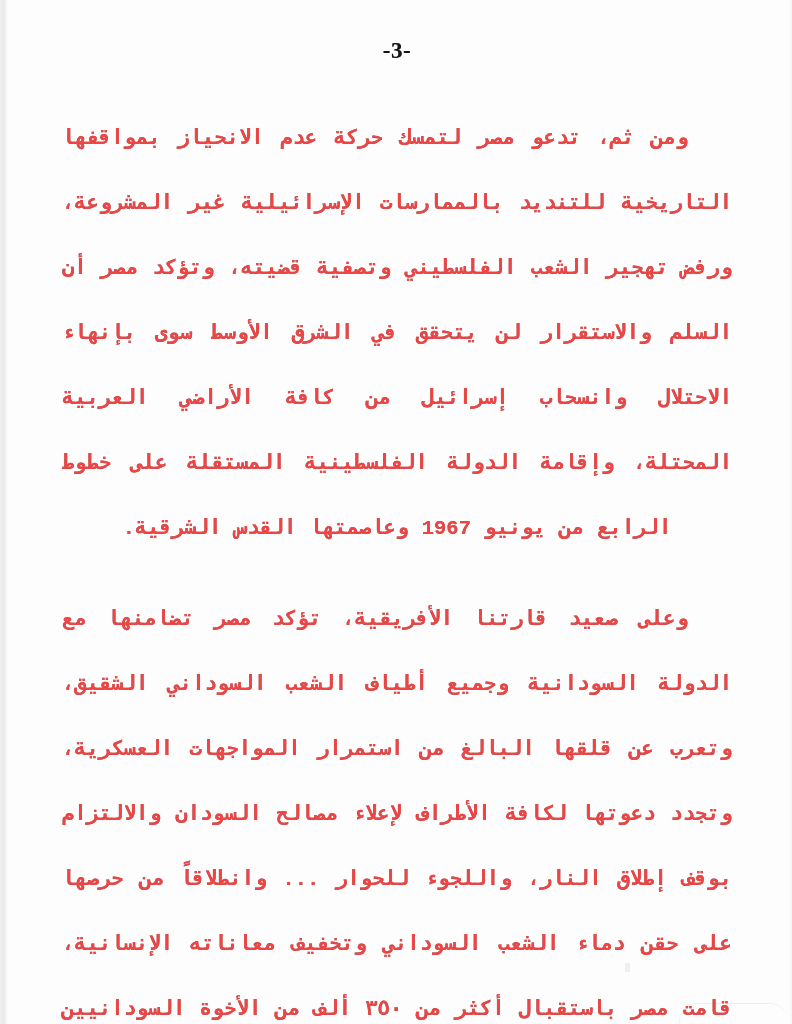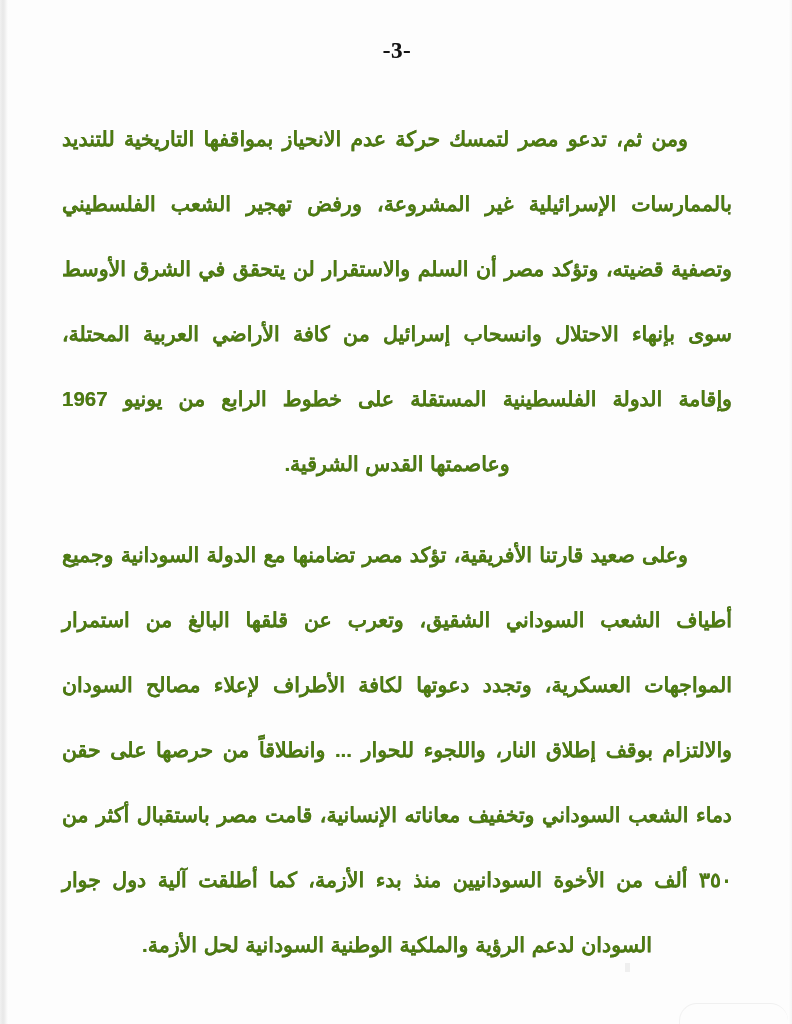--- a/index.html
+++ b/index.html
@@ -97,25 +97,25 @@
 
   .doc-body {
     margin-top: 42px;
   }
 
   .para {
     direction: rtl;
     text-align: justify;
     text-align-last: center;
     text-justify: inter-word;
-    font-family: Liberation Sans, sans-serif;
+    font-family: Liberation Mono, monospace;
     font-weight: bold;
     font-size: 20.5px;
     line-height: 65px;
-    color: #4d7c0f;
+    color: #ef4444;
     margin: 0 0 26px 0;
     text-indent: 44px;
     word-spacing: 1px;
     -webkit-font-smoothing: none;
   }
   .para:last-child {
     margin-bottom: 0;
   }
   .para.para-2 {
     line-height: 65px;

